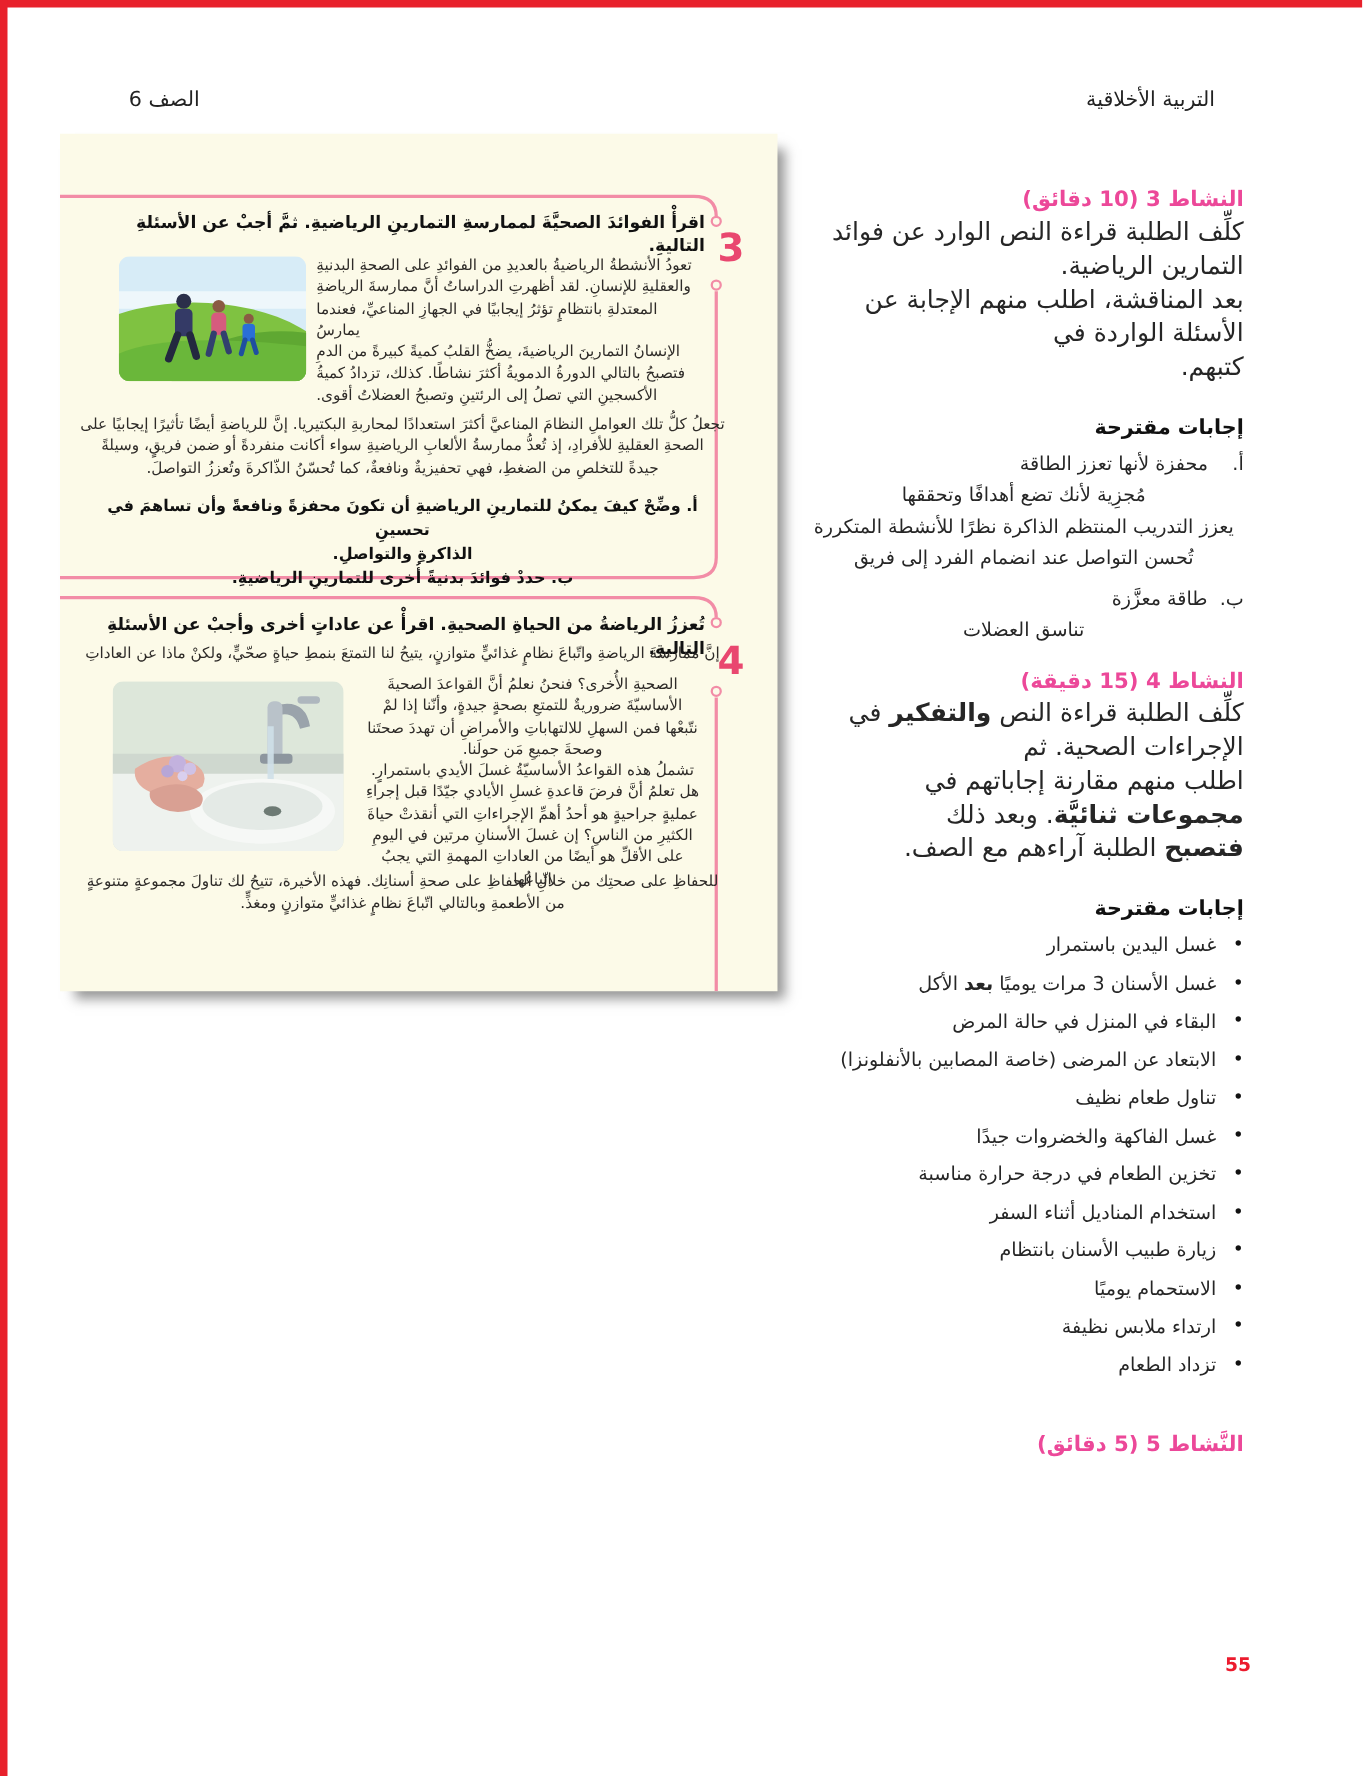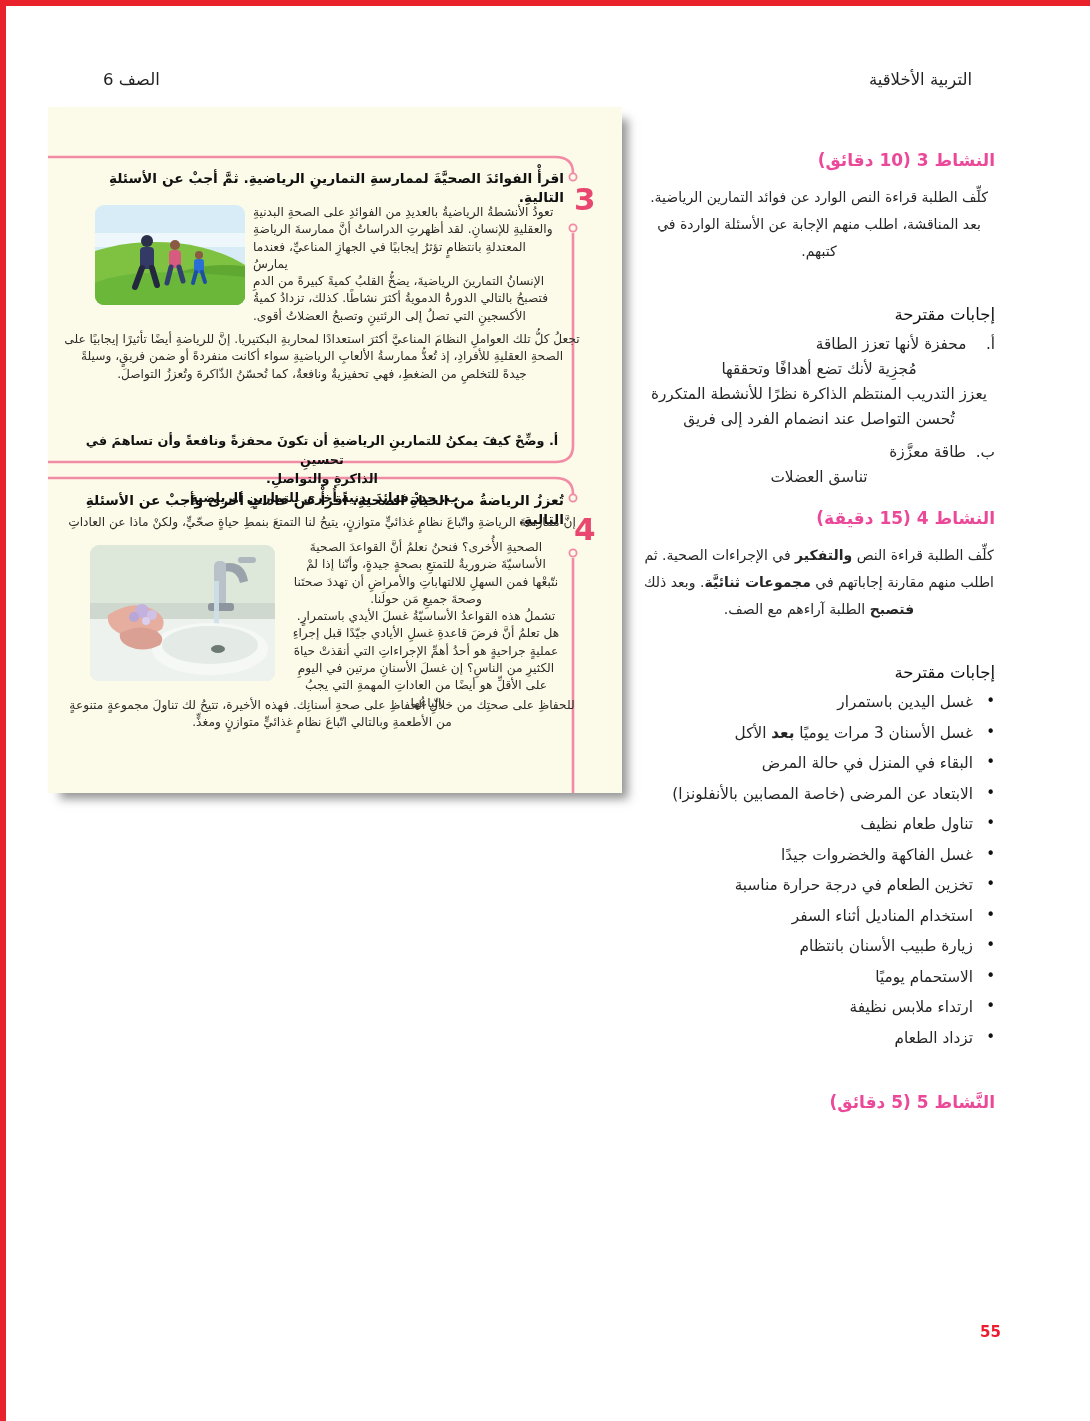--- a/index.html
+++ b/index.html
@@ -18,22 +18,22 @@
           font-family:"DejaVu Sans",sans-serif;}
   .bx-title{position:absolute;right:58px;left:14px;text-align:right;font-weight:bold;
             font-size:13.8px;line-height:19px;color:#111;}
   .bx-text{font-size:12.2px;line-height:17.3px;color:#2e2b28;}
   .photo{position:absolute;border-radius:9px;overflow:hidden;}
   .q-block{position:absolute;left:14px;right:40px;text-align:center;font-weight:bold;
            font-size:12.8px;line-height:19px;color:#111;}
   
   .rightcol{position:absolute;right:95px;top:150px;width:352px;direction:rtl;}
   .act-heading{font-size:17px;font-weight:bold;color:#ec4899;text-align:right;line-height:21px;}
-  .act-para{margin-top:13px;text-align:center;font-size:14px;line-height:27px;color:#262626;}
-  .ans-heading{margin-top:40px;font-size:16.5px;font-weight:normal;color:#111;text-align:right;}
+  .act-para{margin-top:1px;font-size:20px;line-height:27px;color:#262626;}
+  .ans-heading{margin-top:25px;font-size:16.5px;font-weight:bold;color:#111;text-align:right;}
   .ans-block{margin-top:8px;font-size:15.3px;line-height:25px;color:#262626;}
   .ans-first{text-align:right;}
   .ans-marker{font-weight:normal;}
   .ans-rest{text-align:center;}
   .bullets{margin-top:12px;}
   .bullet-item{position:relative;text-align:right;padding-right:22px;font-size:15.3px;
                line-height:16.5px;margin-bottom:14px;color:#262626;}
   .bullet-item .b-dot{position:absolute;right:0;top:-1px;font-size:15px;color:#111;}
   .act5{margin-top:46px;}
   .pagenum{position:absolute;left:980px;top:1323px;font-size:15px;font-weight:bold;color:#ec1b2e;}
@@ -99,21 +99,21 @@
       <div>فتصبحُ بالتالي الدورةُ الدمويةُ أكثرَ نشاطًا. كذلك، تزدادُ كميةُ</div>
       <div>الأكسجينِ التي تصلُ إلى الرئتينِ وتصبحُ العضلاتُ أقوى.</div>
     </div>
 
     <div class="bx-text rtl" style="position:absolute;top:224px;right:40px;left:14px;text-align:center;">
       <div>تجعلُ كلُّ تلك العواملِ النظامَ المناعيَّ أكثرَ استعدادًا لمحاربةِ البكتيريا. إنَّ للرياضةِ أيضًا تأثيرًا إيجابيًا على</div>
       <div>الصحةِ العقليةِ للأفرادِ، إذ تُعدُّ ممارسةُ الألعابِ الرياضيةِ سواء أكانت منفردةً أو ضمن فريقٍ، وسيلةً</div>
       <div>جيدةً للتخلصِ من الضغطِ، فهي تحفيزيةٌ ونافعةٌ، كما تُحسّنُ الذّاكرةَ وتُعززُ التواصلَ.</div>
     </div>
 
-    <div class="q-block rtl" style="top:289px;margin-top:35px;">
+    <div class="q-block rtl" style="top:289px;">
       <div>أ.  وضِّحْ كيفَ يمكنُ للتمارينِ الرياضيةِ أن تكونَ محفزةً ونافعةً وأن تساهمَ في تحسينِ</div>
       <div>الذاكرةِ والتواصلِ.</div>
       <div>ب. حددْ فوائدَ بدنيةً أُخرى للتمارينِ الرياضيةِ.</div>
     </div>
 
     <div class="bx-title rtl" style="top:384px;">تُعززُ الرياضةُ من الحياةِ الصحيةِ. اقرأْ عن عاداتٍ أخرى وأجبْ عن الأسئلةِ التاليةِ.</div>
 
     <div class="bx-text rtl" style="position:absolute;top:407px;right:40px;left:14px;text-align:center;">إنَّ ممارسةَ الرياضةِ واتّباعَ نظامٍ غذائيٍّ متوازنٍ، يتيحُ لنا التمتعَ بنمطِ حياةٍ صحّيٍّ، ولكنْ ماذا عن العاداتِ</div>
 
     <div class="photo" style="left:42px;top:438px;width:185px;height:136px;">

